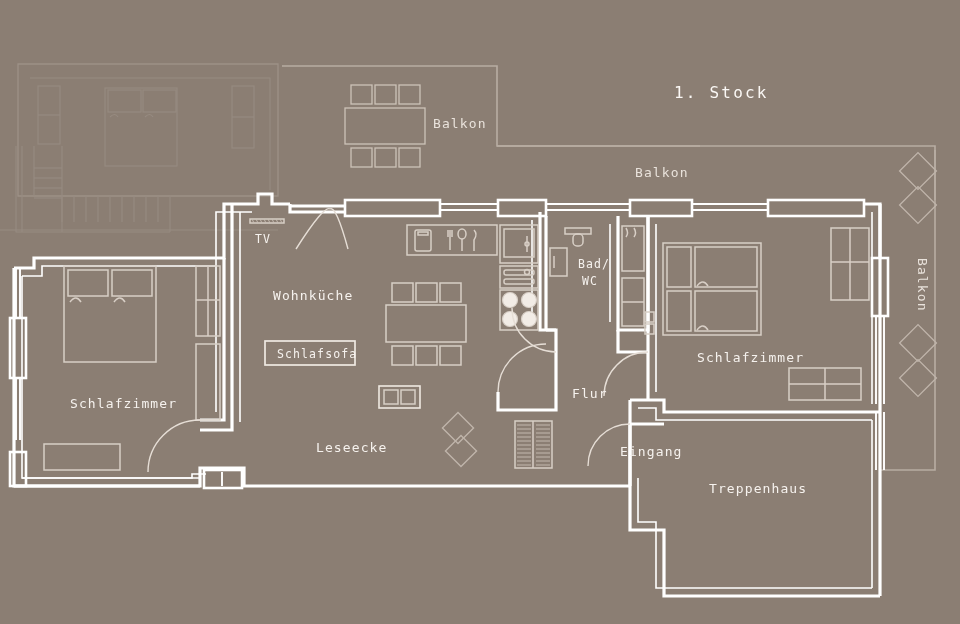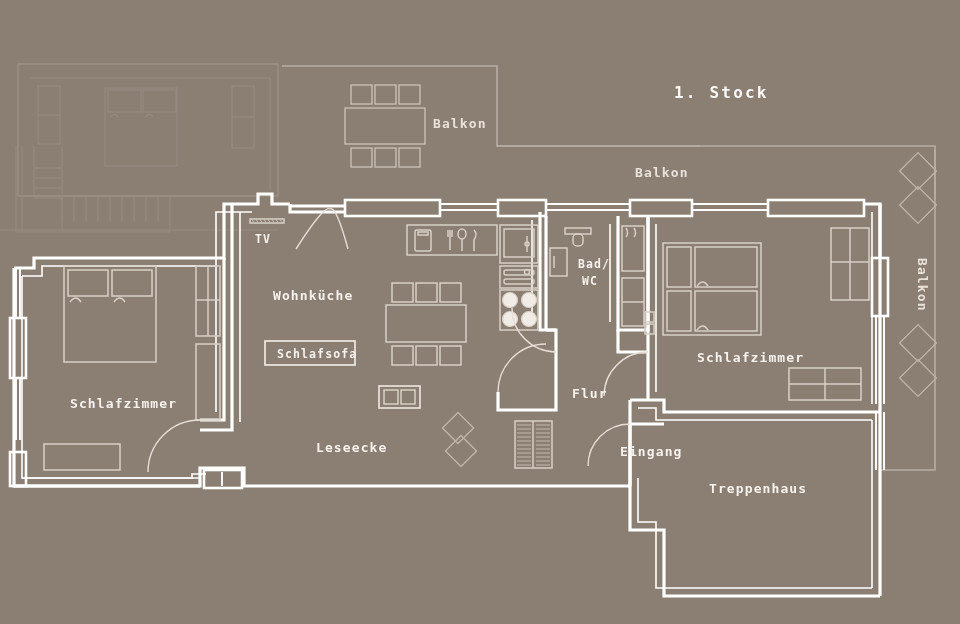--- a/index.html
+++ b/index.html
@@ -12,21 +12,20 @@
     width: 960px;
     height: 624px;
     overflow: hidden;
     font-family: "DejaVu Sans Mono", "Liberation Mono", monospace;
   }
   #plan-root {
     position: relative;
     width: 960px;
     height: 624px;
     background: #8b7e73;
-    font-weight: bold;
   }
   svg#floorplan {
     display: block;
     width: 960px;
     height: 624px;
   }
   
   .wall-outline   { fill: none; stroke: #ffffff; stroke-width: 3.2; stroke-linejoin: miter; }
   .wall-thin      { fill: none; stroke: #ffffff; stroke-width: 1.9; }
   .wall-inner     { fill: none; stroke: #ffffff; stroke-width: 1.6; }

